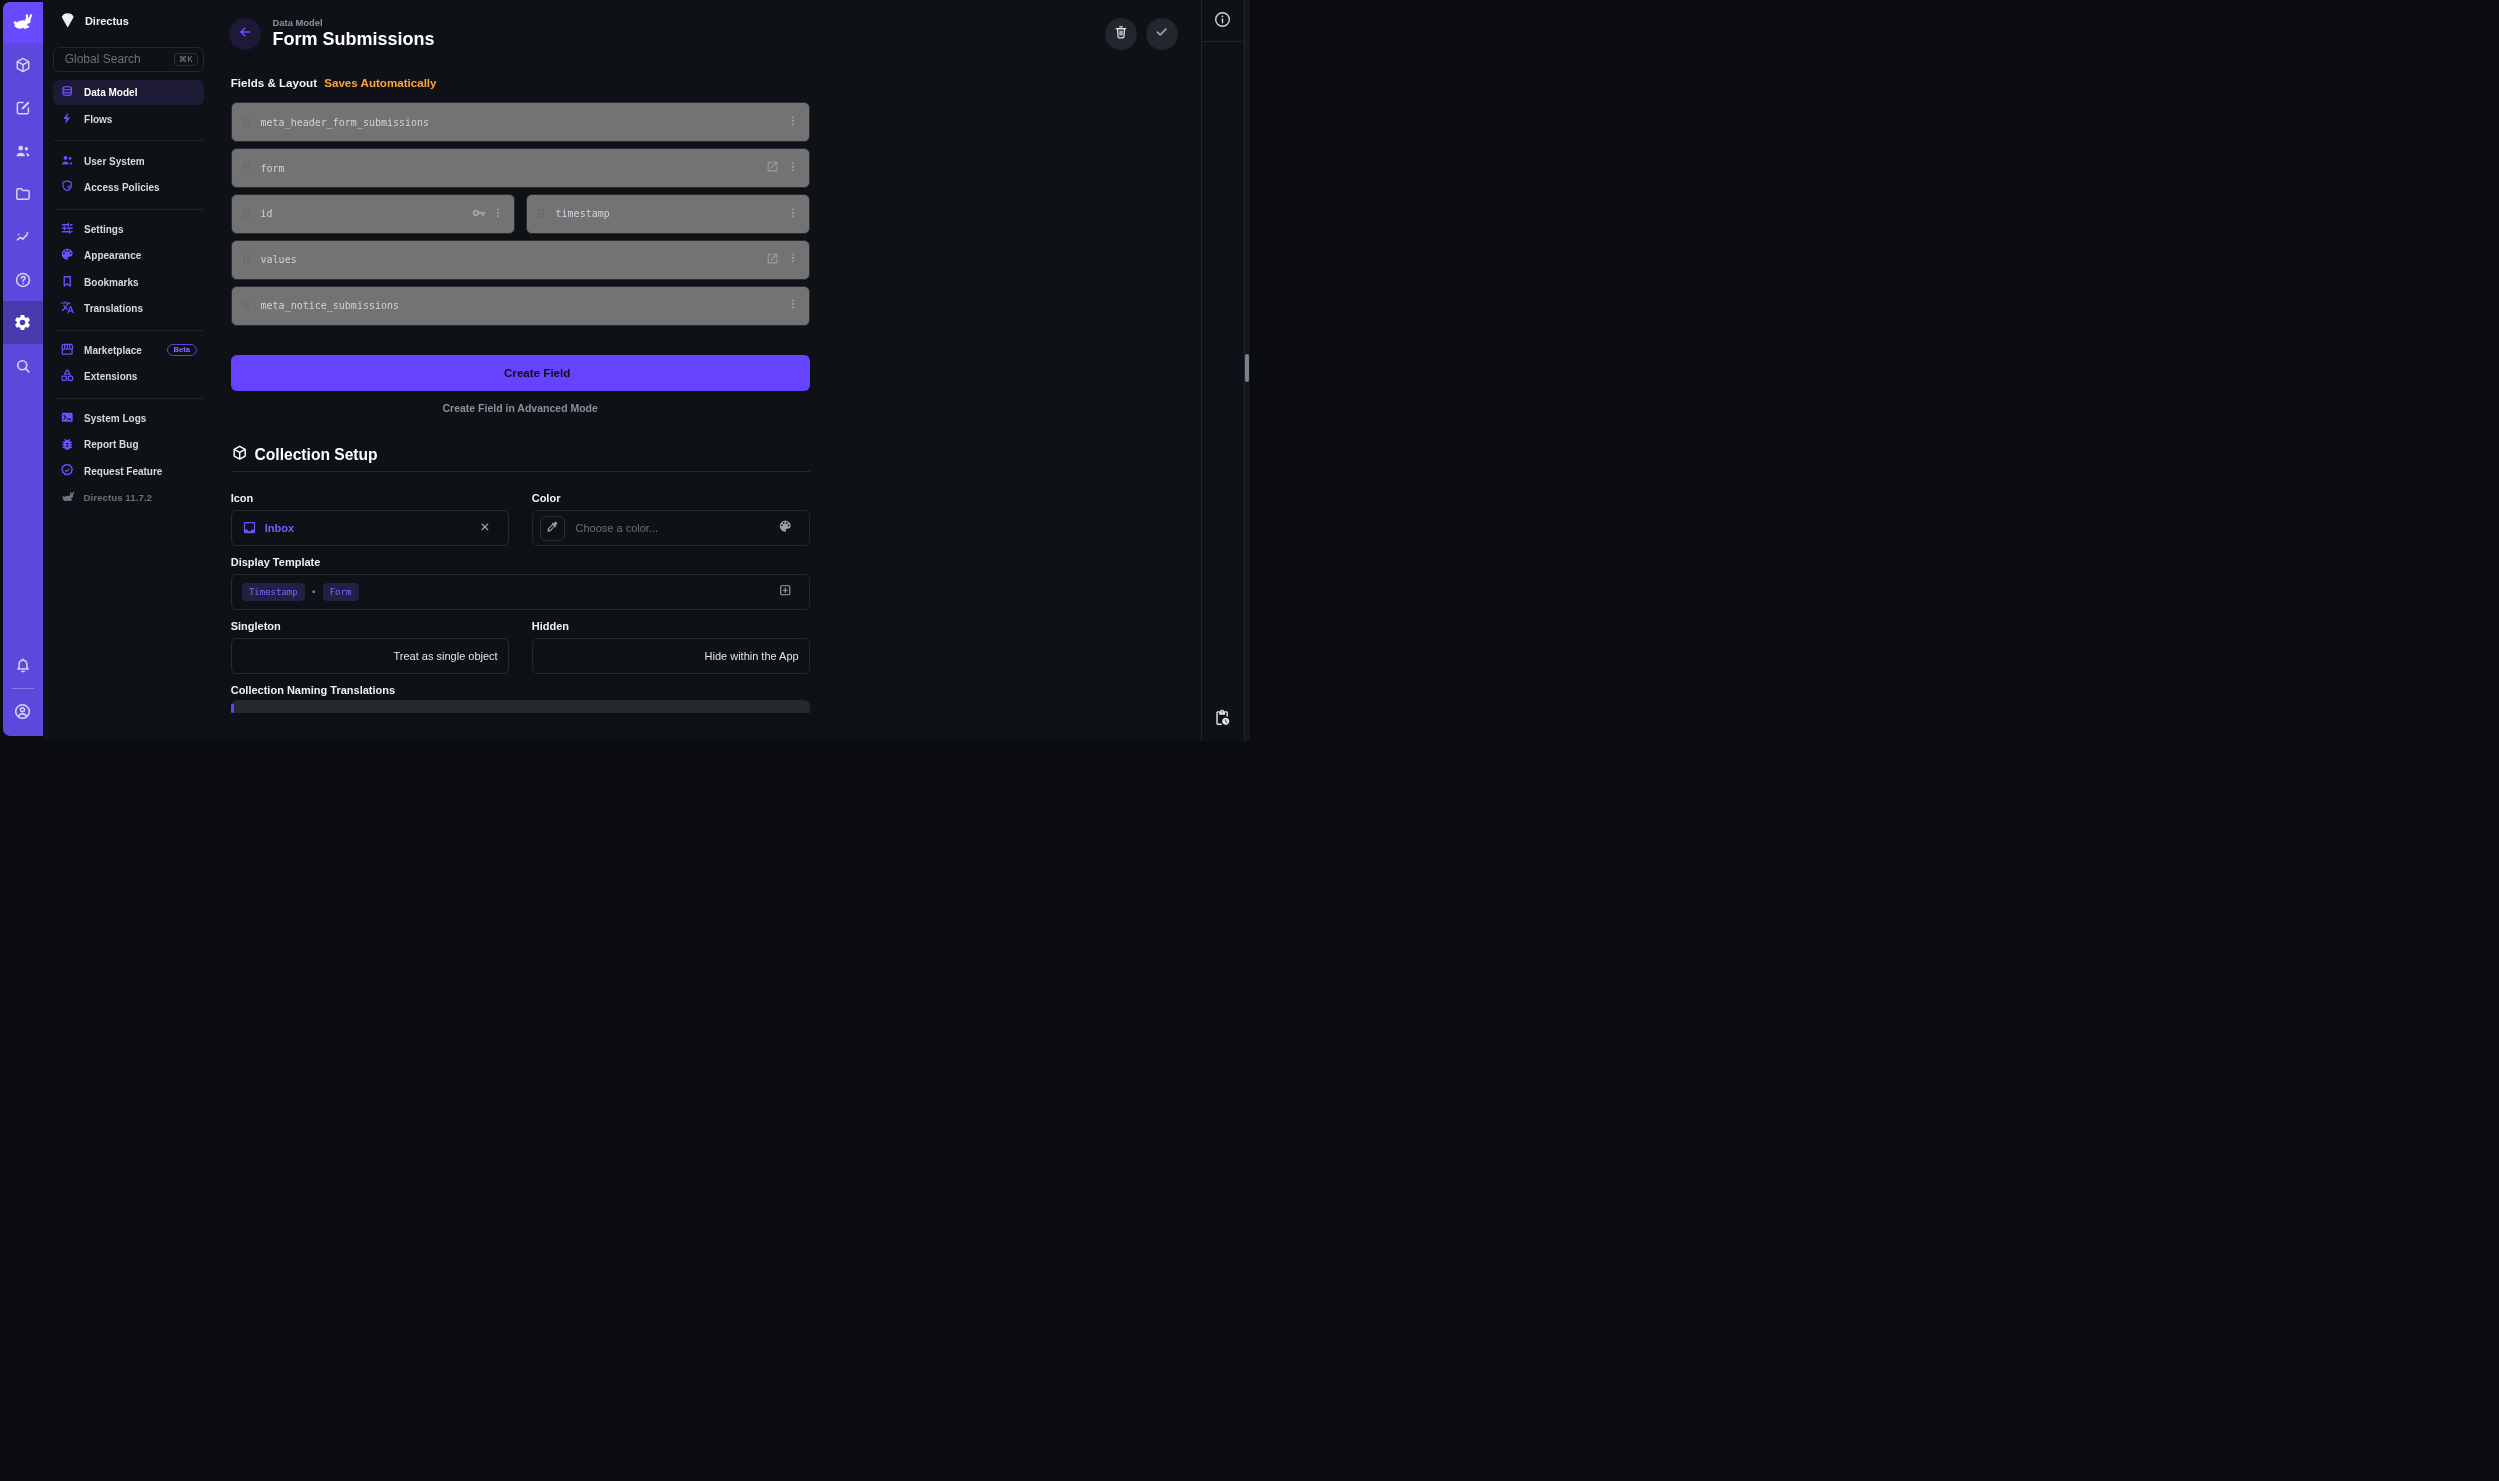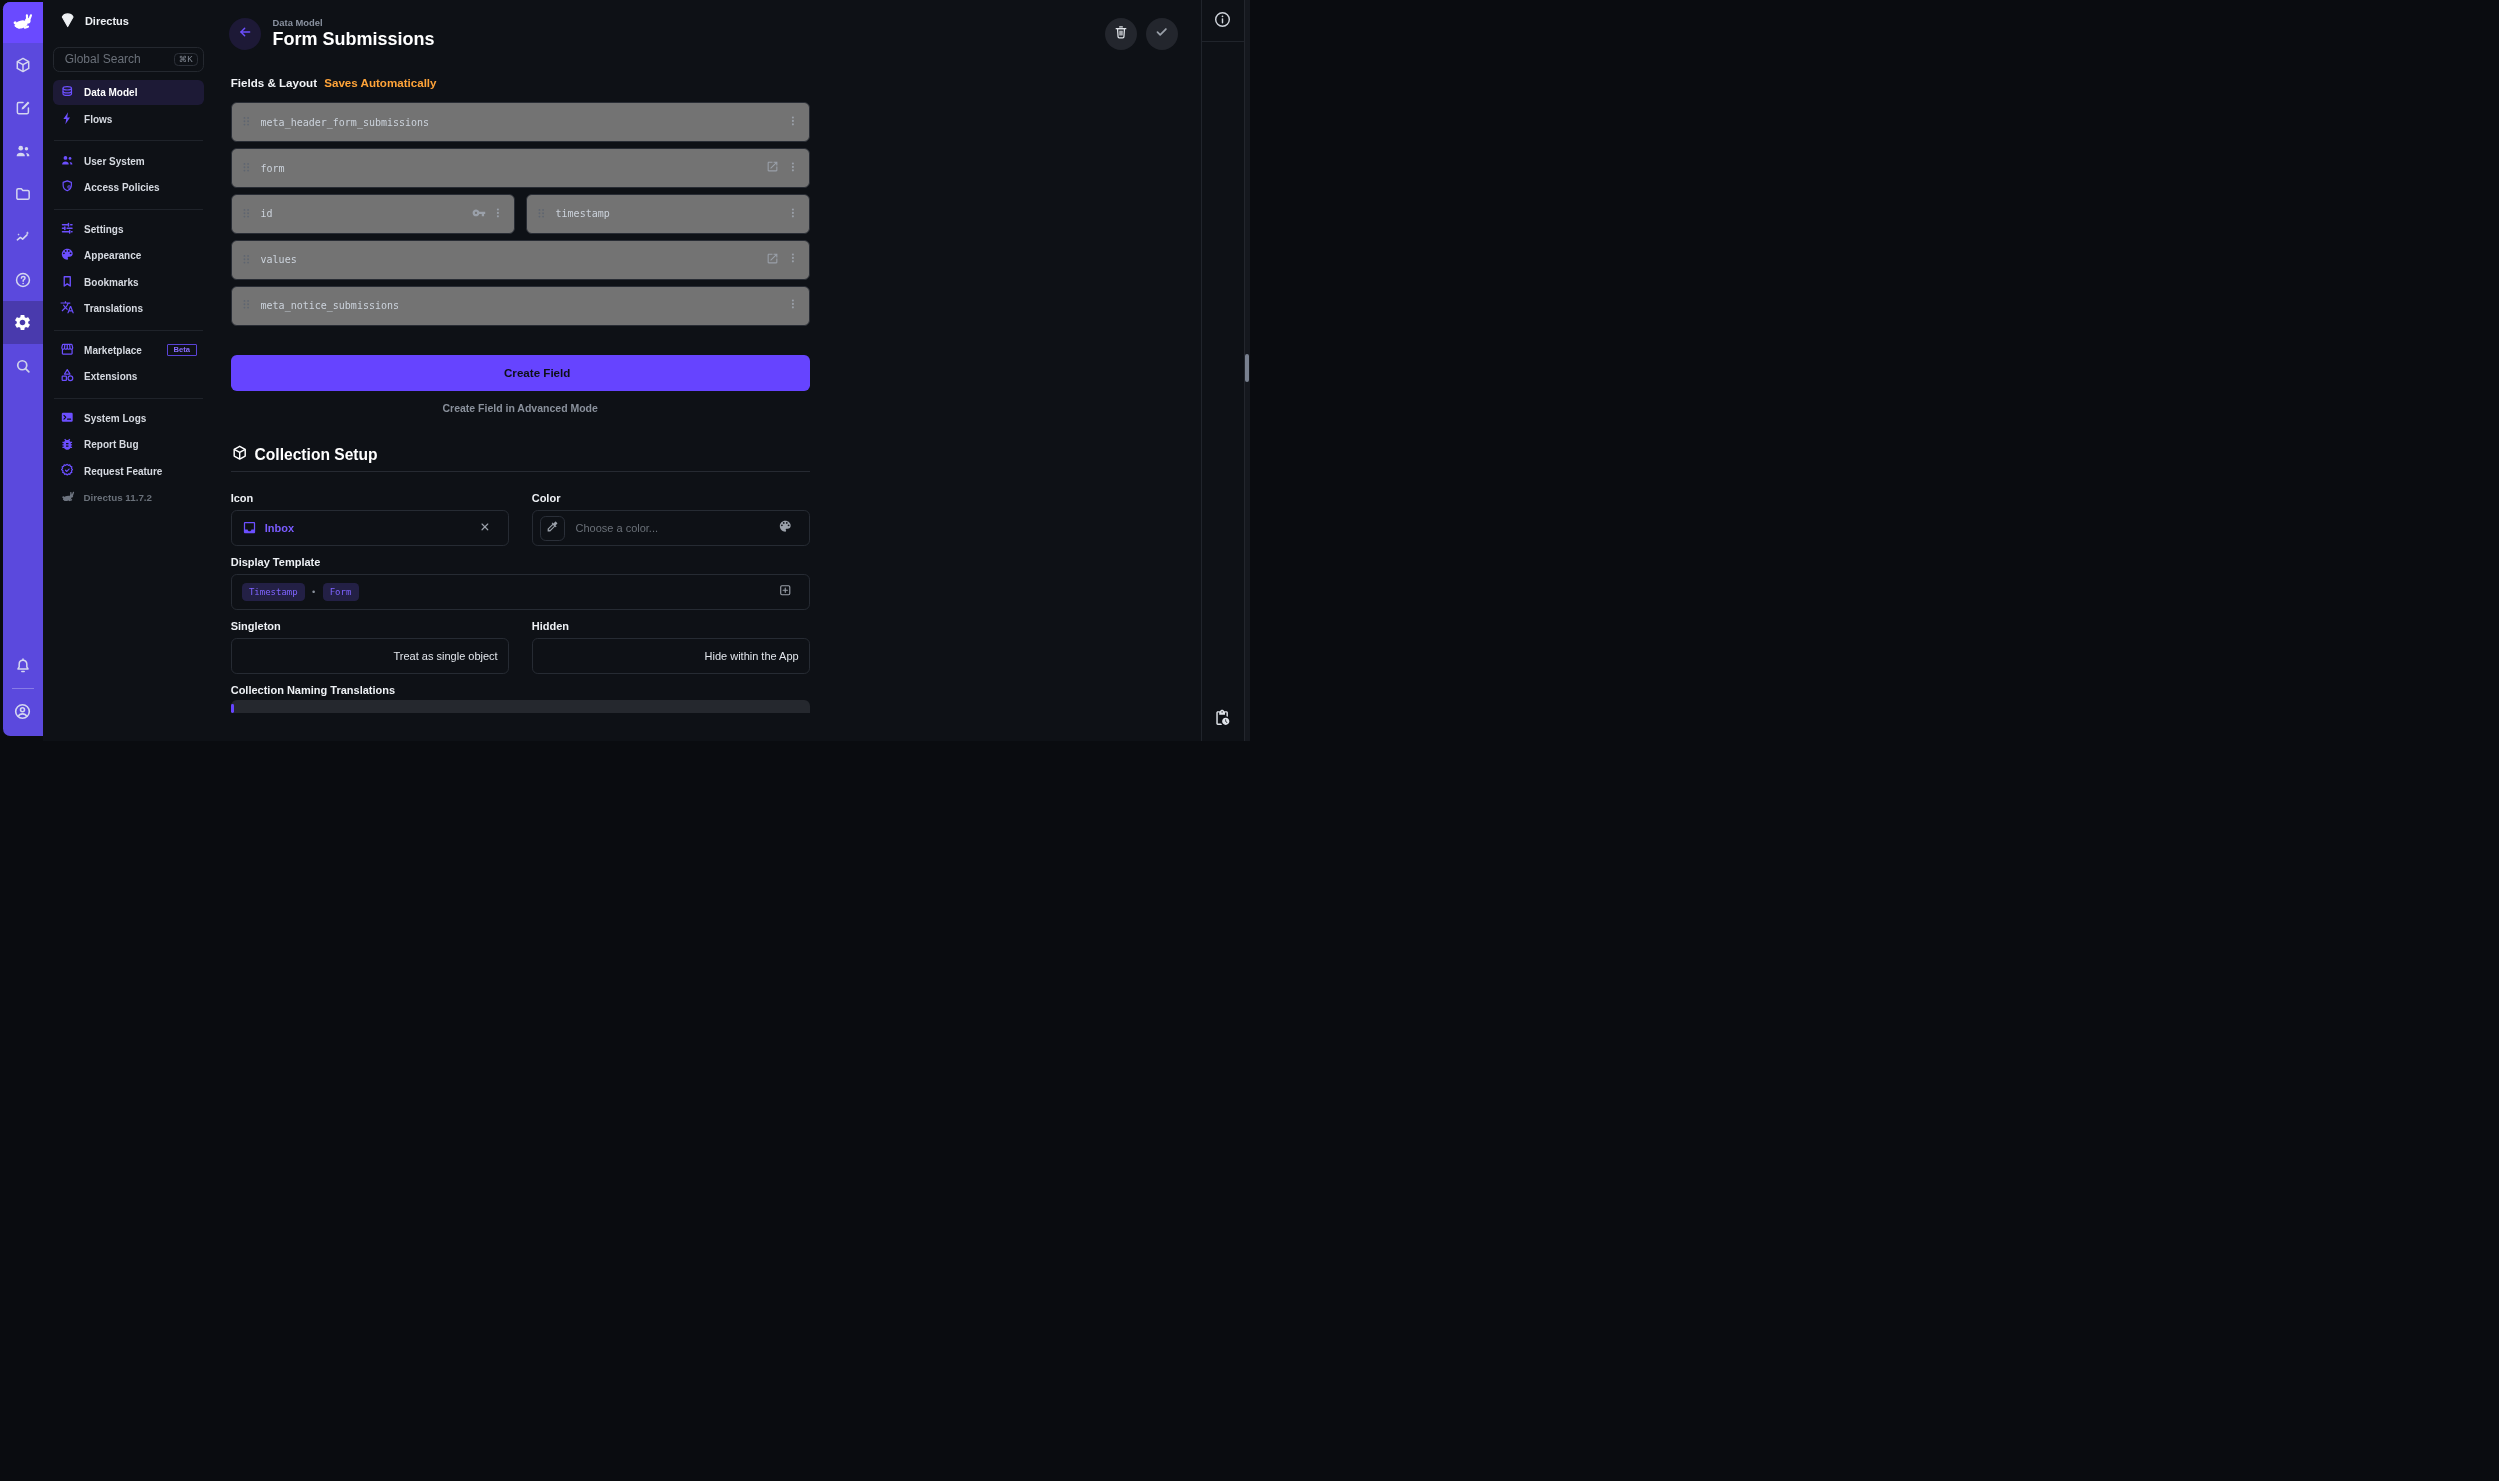--- a/index.html
+++ b/index.html
@@ -45,21 +45,21 @@
   .nav{margin-top:8.7px;display:flex;flex-direction:column;}
   .nav-item{
     height:25px;border-radius:5.8px;display:flex;align-items:center;gap:9.4px;
     padding:0 7.2px;cursor:pointer;margin-bottom:1.4px;border:none;background:transparent;
     color:#d6dae1;font-size:10px;font-weight:600;text-align:left;width:100%;
   }
   .nav-item.active{background:#1d1a36;color:#ffffff;}
   .nav-item svg{flex:none;}
   .nav-divider{border-top:1.1px solid #1f232a;margin:7.2px 1.4px;}
   .beta-badge{margin-left:auto;border:1.1px solid #5a43d6;color:#8a6dff;font-size:7.6px;
-    font-weight:700;border-radius:1px;padding:1.4px 5.8px;line-height:1;}
+    font-weight:700;border-radius:6px;padding:1.4px 5.8px;line-height:1;}
   .version-row{display:flex;align-items:center;gap:7.2px;color:#697079;font-size:9.8px;
     font-weight:600;padding:4.3px 7.2px;margin-top:1.4px;}
 
   
   .main{flex:1;min-width:0;display:flex;flex-direction:column;overflow:hidden;}
   .content-header{height:67px;flex:none;display:flex;align-items:center;padding:0 23px 0 15px;}
   .back-btn{width:32px;height:32px;border-radius:50%;background:#1d1936;border:none;cursor:pointer;
     display:flex;align-items:center;justify-content:center;flex:none;}
   .titles{margin-left:11.6px;}
   .breadcrumb{font-size:9.4px;font-weight:600;color:#8a92a0;}

